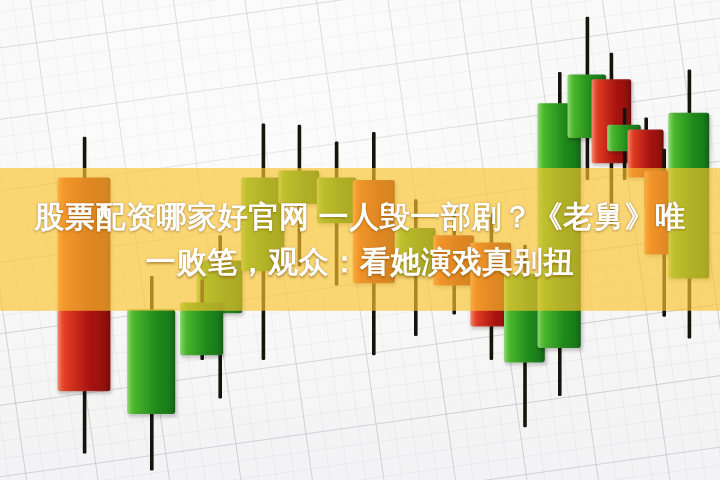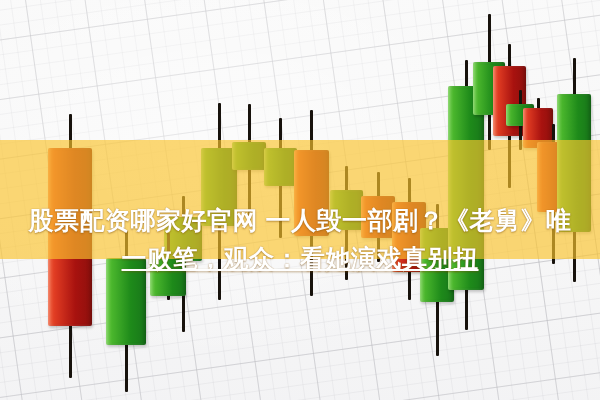--- a/index.html
+++ b/index.html
@@ -83,35 +83,34 @@
     left:0;right:0;
     top:140px;height:119px;
     display:flex;
     flex-direction:column;
     align-items:center;
     justify-content:center;
     gap:4px;
     padding:0 10px;
     box-sizing:border-box;
     text-align:center;
-    margin-top:39px;
   }
   .bline{
     color:#ffffff;
     font-weight:bold;
     font-size:25px;
     line-height:34px;
     letter-spacing:0.5px;
     white-space:nowrap;
     text-shadow:
       0 1px 2px rgba(120,70,0,0.45),
       0 0 1px rgba(140,90,10,0.6);
   }
   .bline.l1{font-size:25px;}
-  .bline.l2{font-size:25px;text-decoration:underline;}
+  .bline.l2{font-size:25px;}
 </style>
 </head>
 <body>
 
 <div id="stage">
 
   <div id="grid-layer"></div>
   <div id="grid-vignette"></div>
 
   <div id="chart">

